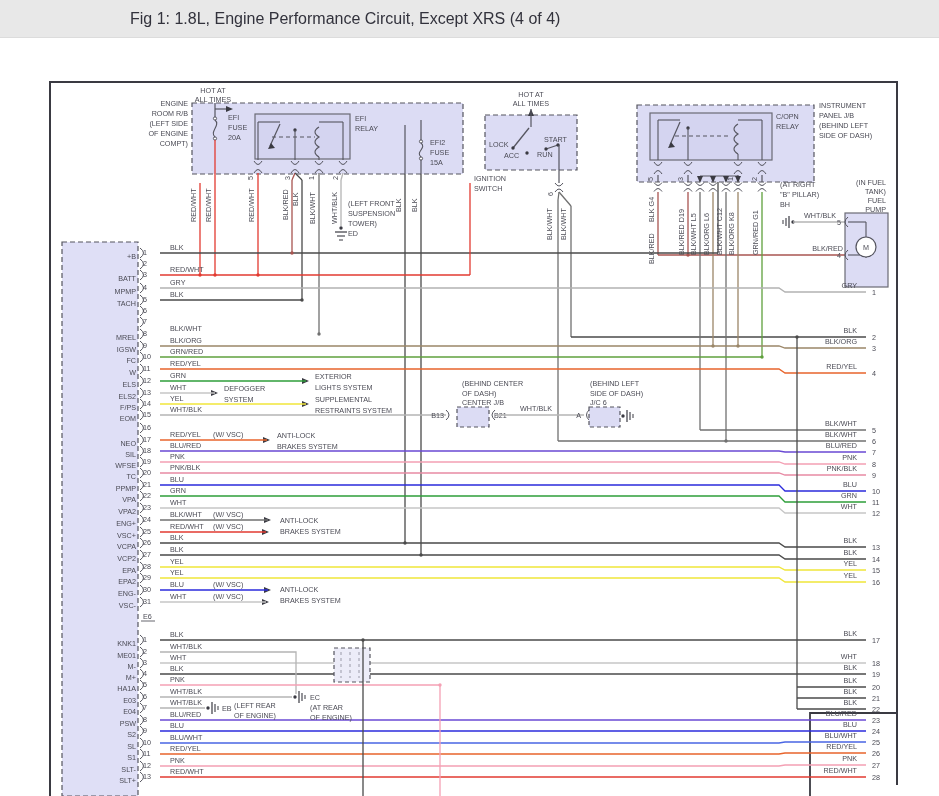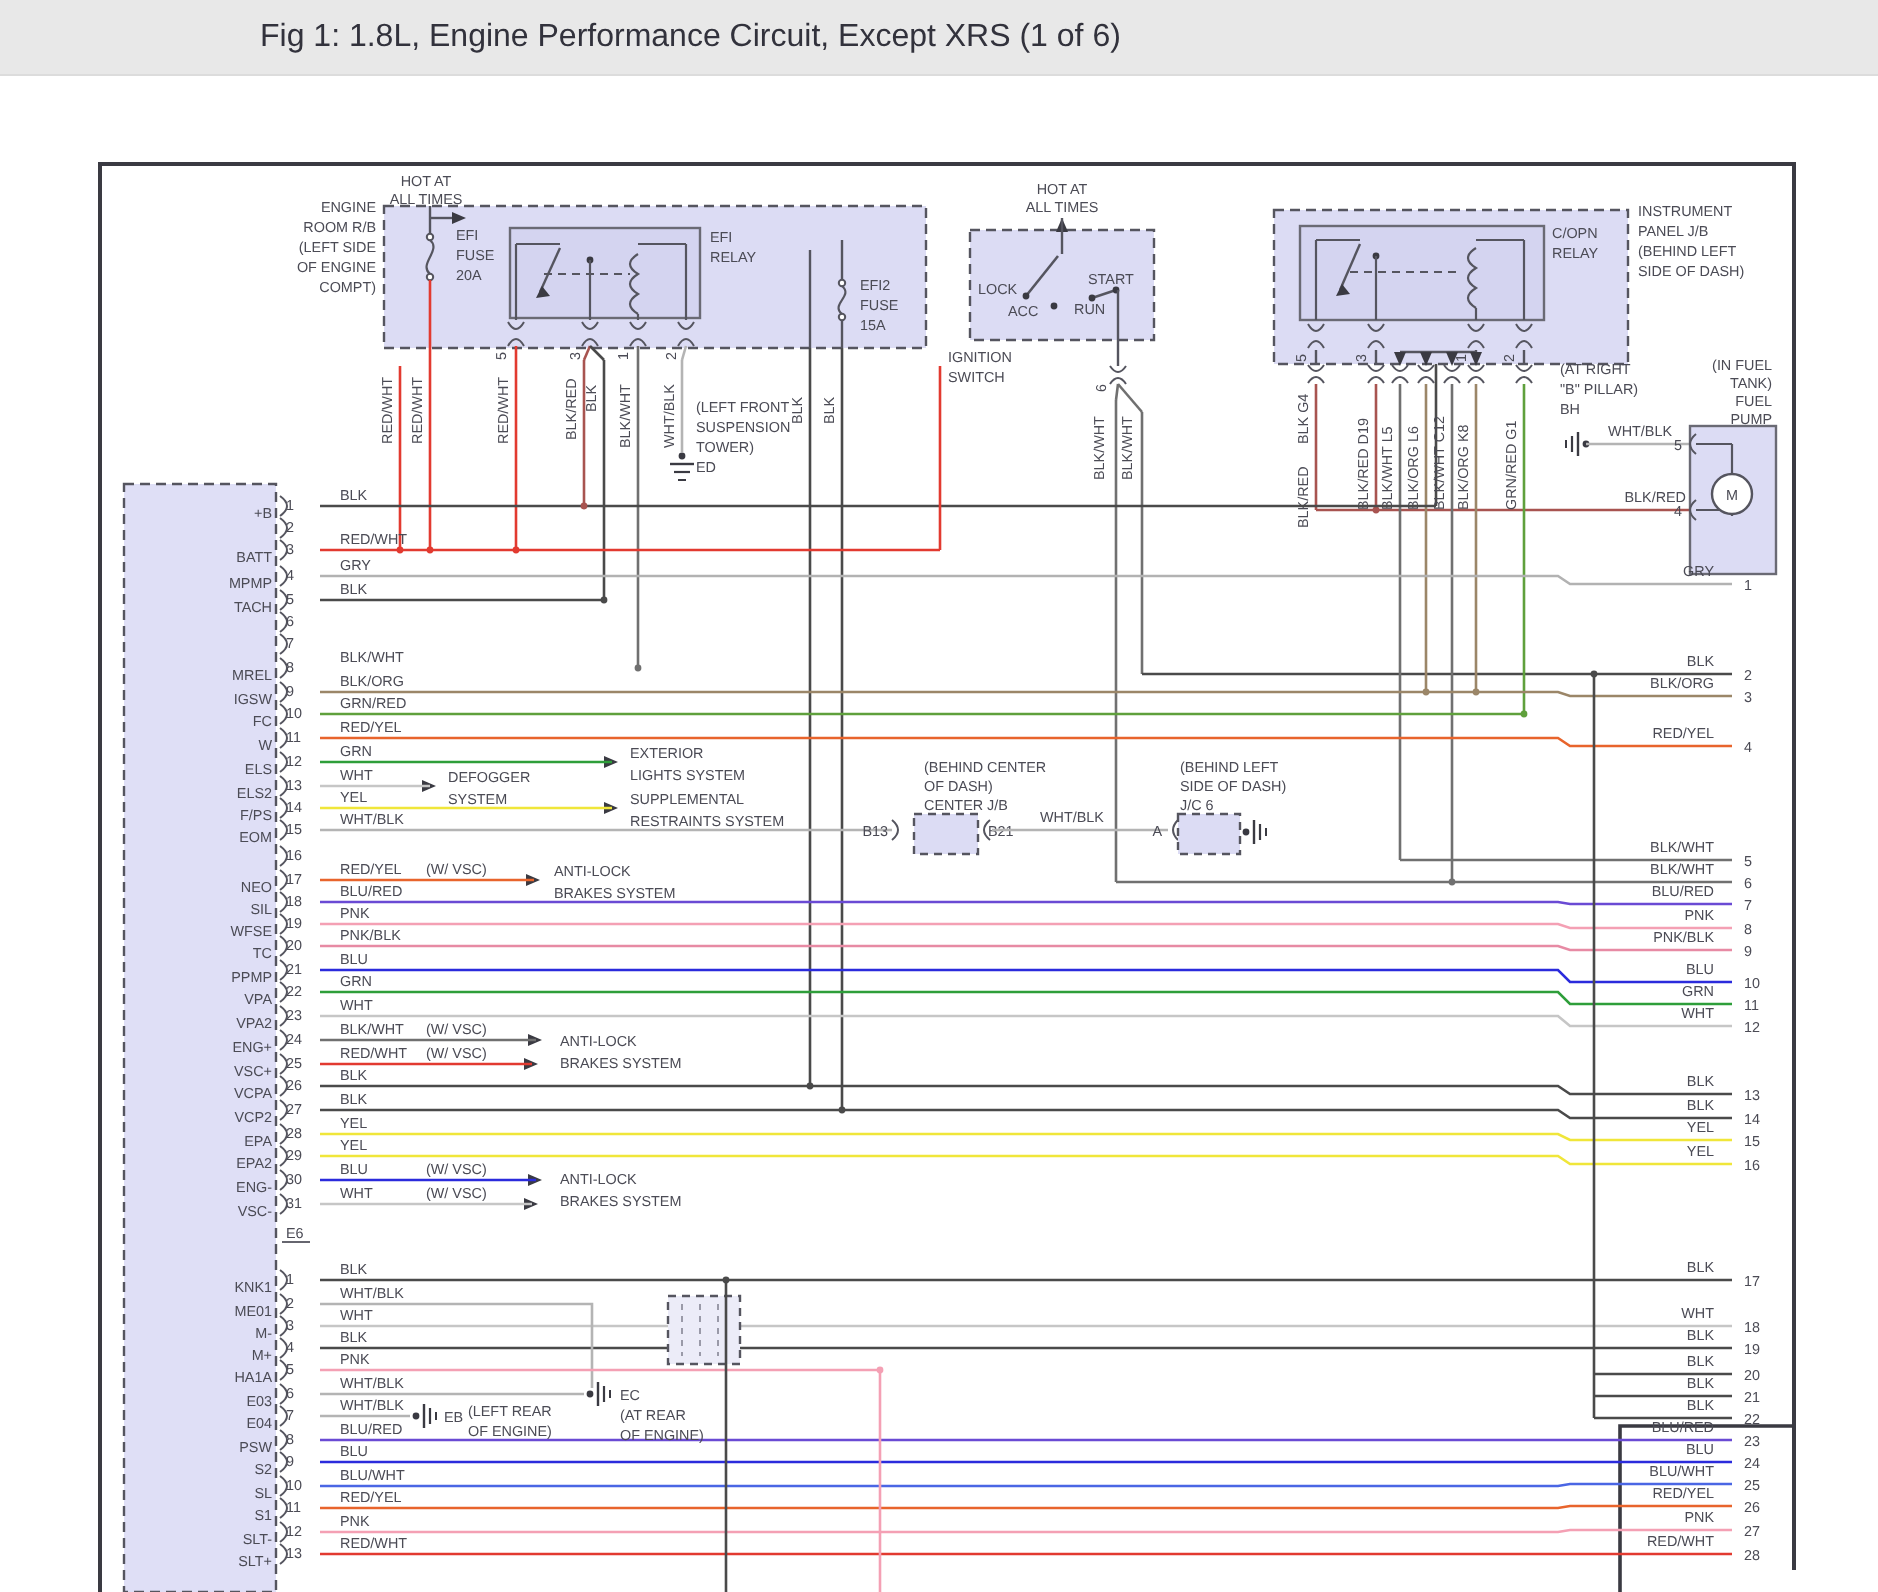--- a/index.html
+++ b/index.html
@@ -9,21 +9,21 @@
             border-bottom:1px solid #dcdcdc;}
   #titlebar .t{position:absolute;left:130px;top:0;line-height:37px;font-size:16px;color:#32323c;}
   svg{position:absolute;left:0;top:0;}
   svg text{font-family:"Liberation Sans",sans-serif;fill:#4b4b55;font-size:7.2px;}
 </style>
 </head>
 <body>
 
 <div id="stage">
   <div id="titlebar">
-    <span class="t">Fig 1: 1.8L, Engine Performance Circuit, Except XRS (1 of 6)</span>
+    <span class="t">Fig 1: 1.8L, Engine Performance Circuit, Except XRS (4 of 4)</span>
   </div>
   <svg id="diagram" width="939" height="796" viewBox="0 0 939 796">
       <path d="M50,796 L50,82 L897,82 L897,785" stroke="#3a3a42" stroke-width="2" fill="none"></path>
       <path d="M810,796 L810,713 L897,713" stroke="#3a3a42" stroke-width="1.8" fill="none"></path>
       <rect x="62" y="242" width="76" height="554" fill="#dfdff6" stroke="#55555f" stroke-width="1.2" stroke-dasharray="5 3"></rect>
       <rect x="192" y="103" width="271" height="71" fill="#dcdcf4" stroke="#55555f" stroke-width="1.2" stroke-dasharray="5 3"></rect>
       <text x="188" y="106" text-anchor="end" font-size="7.2" fill="#4b4b55">ENGINE</text>
       <text x="188" y="116" text-anchor="end" font-size="7.2" fill="#4b4b55">ROOM R/B</text>
       <text x="188" y="126" text-anchor="end" font-size="7.2" fill="#4b4b55">(LEFT SIDE</text>
       <text x="188" y="136" text-anchor="end" font-size="7.2" fill="#4b4b55">OF ENGINE</text>

